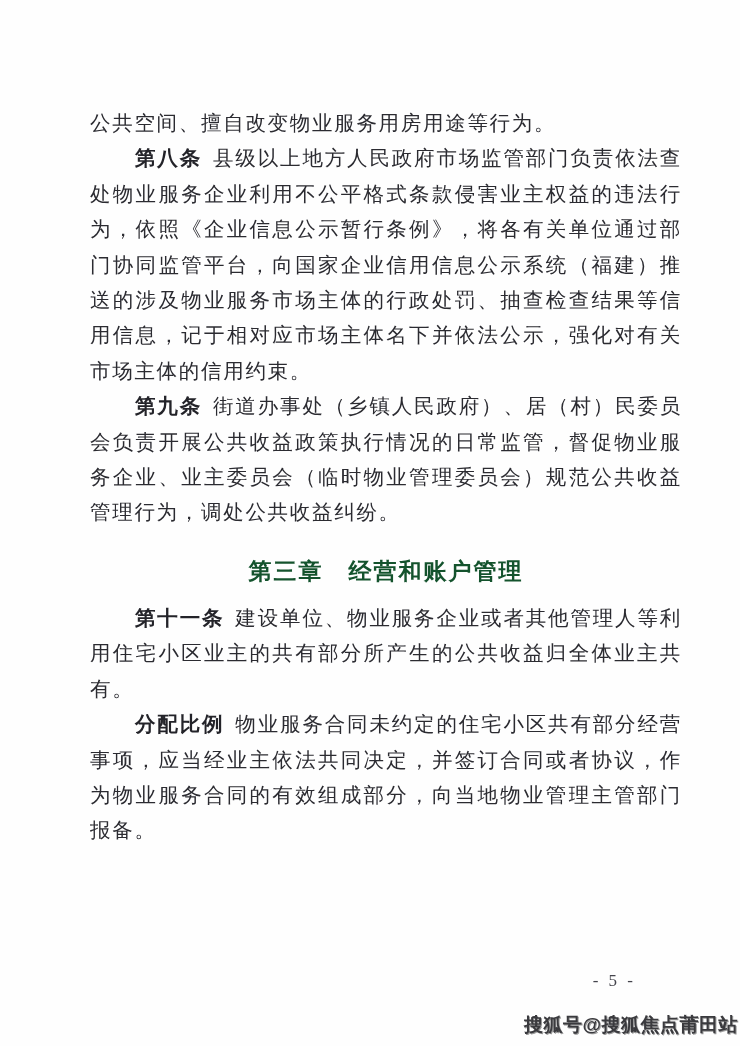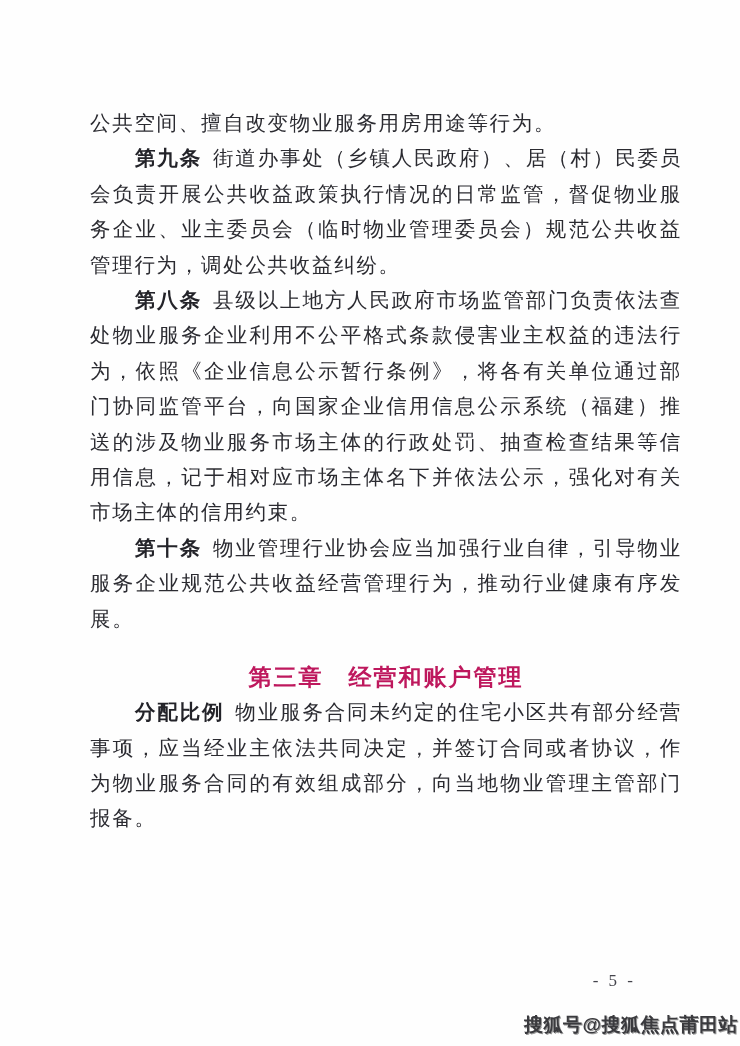--- a/index.html
+++ b/index.html
@@ -33,27 +33,27 @@
 
   .para.indent { text-indent: 45px; }
 
   .article-label {
     font-weight: 700;
     color: #232329;
     margin-right: 11px;
   }
 
   .chapter-heading {
-    margin: 22px 0 0 0;
+    margin: 22px 0 12px 0;
     font-family: "Liberation Sans", "DejaVu Sans", sans-serif;
     font-weight: 700;
     font-size: 23px;
     line-height: 36px;
     letter-spacing: 2px;
-    color: #be185d;
+    color: #14532d;
     text-align: center;
   }
 
   .page-number {
     position: absolute;
     top: 969px;
     right: 104px;
     font-size: 17px;
     line-height: 24px;
     letter-spacing: 3px;
@@ -78,28 +78,28 @@
 </style>
 </head>
 <body>
 
 <div class="page">
 
   <div class="content">
 
     <p class="para">公共空间、擅自改变物业服务用房用途等行为。</p>
 
+    <p class="para indent"><span class="article-label">第八条</span><span>县级以上地方人民政府市场监管部门负责依法查处物业服务企业利用不公平格式条款侵害业主权益的违法行为，依照《企业信息公示暂行条例》，将各有关单位通过部门协同监管平台，向国家企业信用信息公示系统（福建）推送的涉及物业服务市场主体的行政处罚、抽查检查结果等信用信息，记于相对应市场主体名下并依法公示，强化对有关市场主体的信用约束。</span></p>
+
     <p class="para indent"><span class="article-label">第九条</span><span>街道办事处（乡镇人民政府）、居（村）民委员会负责开展公共收益政策执行情况的日常监管，督促物业服务企业、业主委员会（临时物业管理委员会）规范公共收益管理行为，调处公共收益纠纷。</span></p>
 
-    <p class="para indent"><span class="article-label">第八条</span><span>县级以上地方人民政府市场监管部门负责依法查处物业服务企业利用不公平格式条款侵害业主权益的违法行为，依照《企业信息公示暂行条例》，将各有关单位通过部门协同监管平台，向国家企业信用信息公示系统（福建）推送的涉及物业服务市场主体的行政处罚、抽查检查结果等信用信息，记于相对应市场主体名下并依法公示，强化对有关市场主体的信用约束。</span></p>
-
-    <p class="para indent"><span class="article-label">第十条</span><span>物业管理行业协会应当加强行业自律，引导物业服务企业规范公共收益经营管理行为，推动行业健康有序发展。</span></p>
 
     <h2 class="chapter-heading">第三章　经营和账户管理</h2>
 
+    <p class="para indent"><span class="article-label">第十一条</span><span>建设单位、物业服务企业或者其他管理人等利用住宅小区业主的共有部分所产生的公共收益归全体业主共有。</span></p>
 
 
     <p class="para indent"><span class="article-label">分配比例</span><span>物业服务合同未约定的住宅小区共有部分经营事项，应当经业主依法共同决定，并签订合同或者协议，作为物业服务合同的有效组成部分，向当地物业管理主管部门报备。</span></p>
 
   </div>
 
   <div class="page-number">- 5 -</div>
 
   <div class="watermark">搜狐号@搜狐焦点莆田站</div>
 

